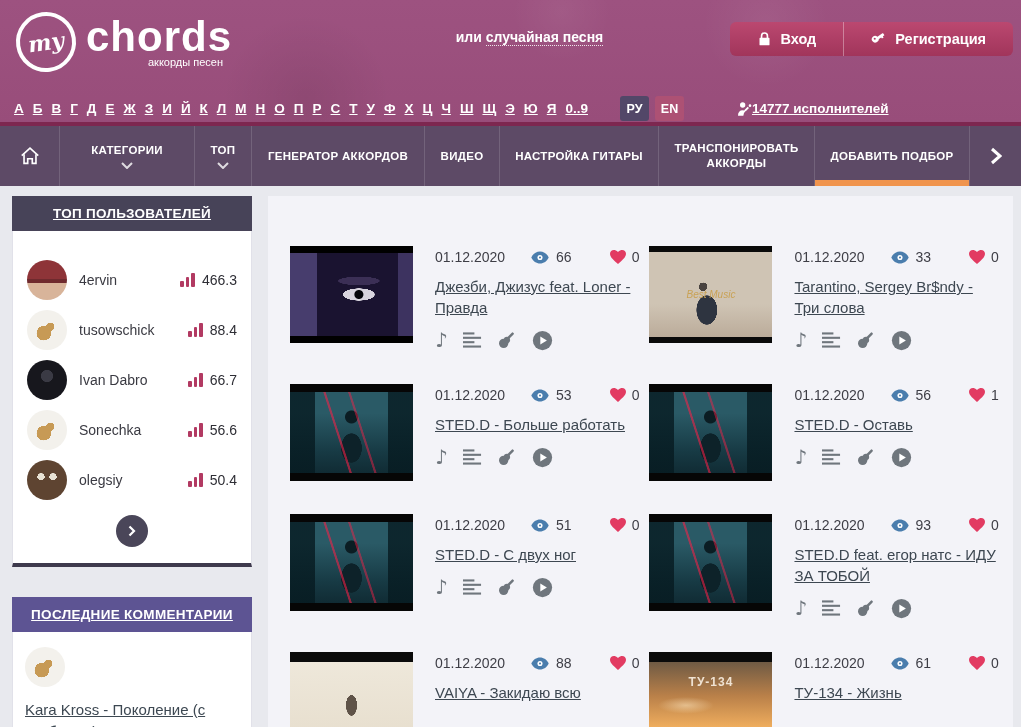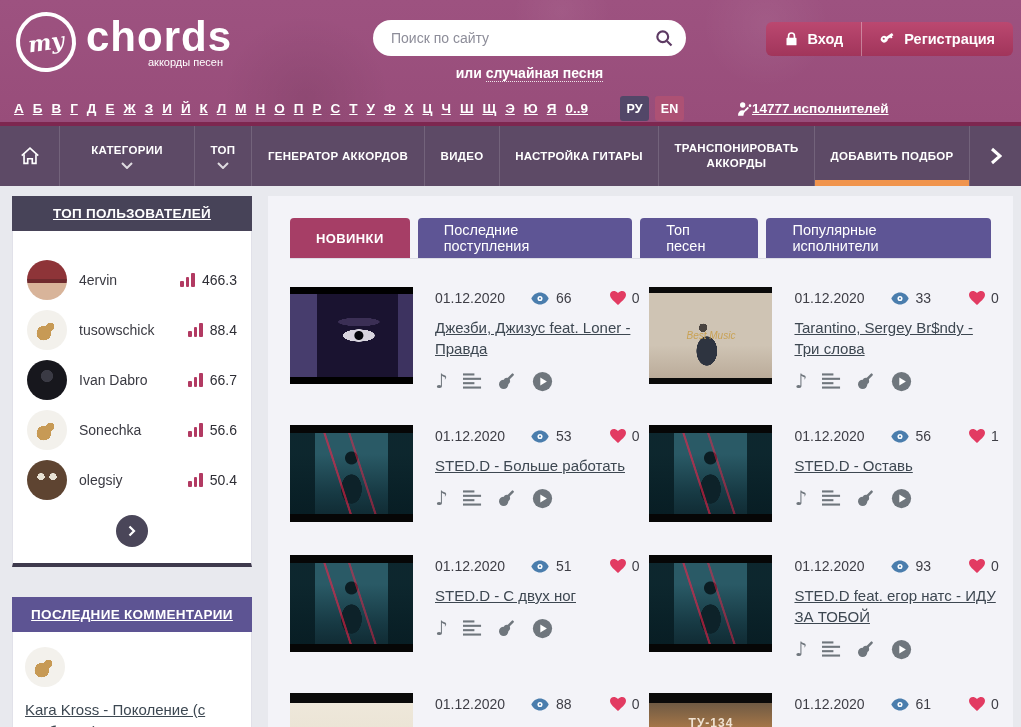--- a/index.html
+++ b/index.html
@@ -40,21 +40,21 @@
     font-family:"Liberation Sans", sans-serif; outline:none; background:#fff;
   }
   .search-box input::placeholder{ color:#8d8d99; }
   .search-btn{ position:absolute; right:6px; top:3px; width:32px; height:30px; border:none; background:transparent; cursor:pointer; display:grid; place-items:center; }
   .random-song{ text-align:center; margin-top:9px; color:#fff; font-size:14px; font-weight:600; }
   .random-song a{ border-bottom:1px dotted rgba(255,255,255,.85); }
   .auth{ position:absolute; right:8px; top:22px; display:flex; }
   .auth a{
     display:flex; align-items:center; gap:8px;
     background:linear-gradient(180deg,#bb4870,#a1355b);
-    color:#fff; font-size:14.5px; font-weight:600; padding:0 18px; height:34px;
+    color:#fff; font-size:14.5px; font-weight:600; padding:0 27px; height:34px;
   }
   .auth .btn-login{ border-radius:6px 0 0 6px; border-right:1px solid rgba(255,255,255,.35); }
   .auth .btn-register{ border-radius:0 6px 6px 0; }
   .header-bottom{ height:27px; display:flex; align-items:center; padding:0 14px; }
   .alphabet{ display:flex; align-items:center; gap:9px; }
   .alphabet a{ color:#fff; font-weight:700; font-size:13.5px; text-decoration:underline; }
   .lang-switch{ display:flex; gap:6px; margin-left:32px; }
   .lang-switch span{ display:grid; place-items:center; width:29px; height:25px; border-radius:3px; color:#fff; font-size:12.5px; font-weight:700; cursor:pointer; }
   .lang-ru{ background:#524768; }
   .lang-en{ background:#ad5174; }
@@ -169,31 +169,20 @@
 <header class="site-header">
   <div class="header-top">
     <a class="logo">
       <span class="logo-circle">my</span>
       <span class="logo-textwrap">
         <span class="logo-name">chords</span>
         <span class="logo-tagline">аккорды песен</span>
       </span>
     </a>
     <div class="search-area">
-      <div class="search-box">
-        <input type="text" placeholder="Поиск по сайту" style="">
-        <button class="search-btn">
-          <span>
-            <svg width="20" height="20" viewBox="0 0 24 24" fill="none" stroke="#5d3a63" stroke-width="2.6">
-                <circle cx="10.5" cy="10.5" r="6.5"></circle>
-                <line x1="15.5" y1="15.5" x2="21" y2="21"></line>
-              </svg>
-          </span>
-        </button>
-      </div>
       <div class="random-song">
         <span>или</span>
         <a>случайная песня</a>
       </div>
     </div>
     <div class="auth">
       <a class="btn-login">
         <span>
           <svg width="15" height="16" viewBox="0 0 24 24">
               <path fill="#fff" d="M6 10V7a6 6 0 0 1 12 0v3h1a1 1 0 0 1 1 1v10a1 1 0 0 1-1 1H5a1 1 0 0 1-1-1V11a1 1 0 0 1 1-1h1zm2.6 0h6.8V7a3.4 3.4 0 0 0-6.8 0v3z"></path>
@@ -388,26 +377,20 @@
         <div class="comment-top">
           <span class="avatar av-guitar"></span>
           <a class="comment-link">Kara Kross - Поколение (с разбором)</a>
         </div>
         <div class="bubble">Лучше поменять на тональ...</div>
       </div>
     </section>
   </aside>
 
   <main class="content">
-    <div class="tabs">
-      <a class="tab active">НОВИНКИ</a>
-      <a class="tab">Последние поступления</a>
-      <a class="tab">Топ песен</a>
-      <a class="tab">Популярные исполнители</a>
-    </div>
 
     <div class="songs">
 
       <article class="song-card">
         <a class="thumb t-eye"></a>
         <div class="song-info">
           <div class="meta">
             <span>01.12.2020</span>
             <span class="views">
               <span>

